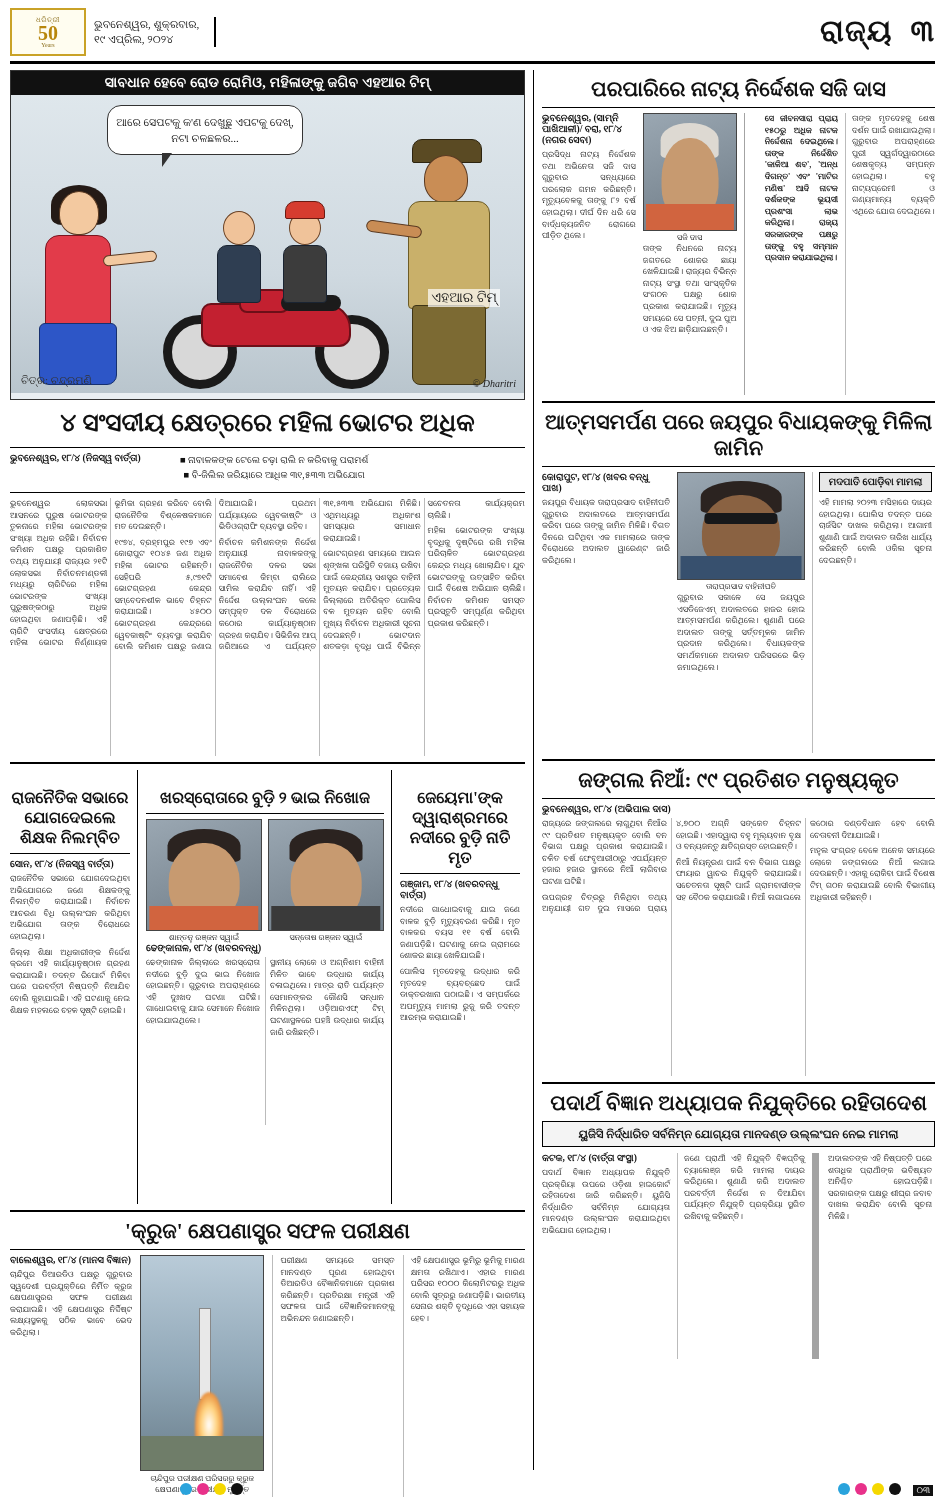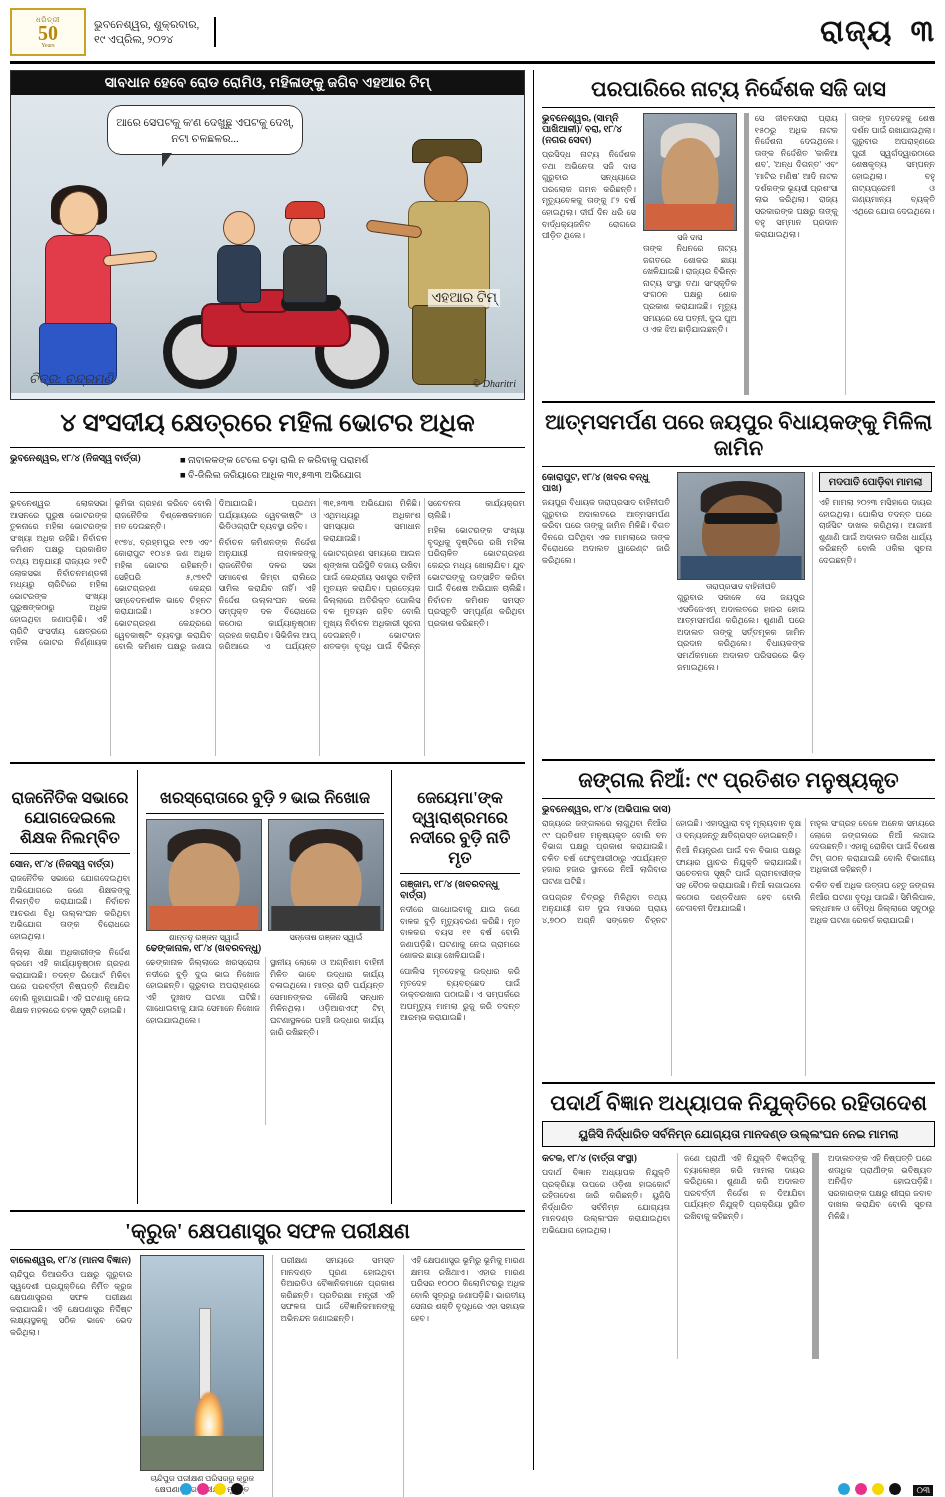--- a/index.html
+++ b/index.html
@@ -98,35 +98,35 @@
   .r2-body { background:#3c3c3c;}
   .fig-cop { right: 6px; bottom: 4px; width: 130px; height: 252px; }
   .c-head { position:absolute; left: 36px; top: 18px; width: 44px; height: 48px; background:#c98d55; border:1.5px solid #5a3a22; border-radius: 50% 50% 45% 45%;}
   .c-cap { position:absolute; left: 24px; top: 2px; width: 70px; height: 24px; background:#5a4a23; border:1.5px solid #2d2410; border-radius: 10px 10px 2px 2px;}
   .c-body { position:absolute; left: 20px; top: 64px; width: 82px; height: 108px; background:#c9b06a; border:1.5px solid #6d5c27; border-radius: 12px 12px 4px 4px;}
   .c-legs { position:absolute; left: 24px; top: 168px; width: 74px; height: 80px; background:#7c6a33; border:1.5px solid #3f3516; border-radius: 4px 4px 8px 8px;}
   .c-arm  { position:absolute; left: -22px; top: 86px; width: 56px; height: 12px; background:#c98d55; border:1.5px solid #5a3a22; border-radius: 6px; transform: rotate(8deg);}
   .cart-label {
     position:absolute; right: 24px; bottom: 86px; font-size: 14px; background:rgba(255,255,255,.7); padding:1px 3px;
   }
-  .cart-sign { position:absolute; left: 18px; bottom: 6px; font-size: 13px; font-style: italic; color:#333;}
+  .cart-sign { position:absolute; left: 10px; bottom: 6px; font-size: 11px; color:#333;}
   .cart-credit { position:absolute; right: 8px; bottom: 4px; font-size: 10px; font-style: italic; color:#222;}
 
   
   h1.hl {
     font-size: 25px; font-weight: bold; text-align:center; margin: 8px 0 9px 0; line-height: 30px;
   }
   h2.hl2 { font-size: 21px; font-weight: bold; text-align:center; margin: 6px 0 5px 0; line-height: 26px; }
   h3.hl3 { font-size: 16px; font-weight: bold; text-align:center; margin: 18px 0 4px 0; line-height: 20px;}
   .rule-thin { border-top: 1px solid #000; margin: 5px 0; }
   .rule-thick { border-top: 2px solid #000; margin: 6px 0; }
 
   .dateline { font-size: 9.5px; font-weight: bold; margin-bottom: 3px; }
   .bullets { font-size: 9.5px; line-height: 14px; margin-bottom: 4px; }
-  .bullets div { margin-bottom: 1px; }
+  .bullets div { margin-bottom: 1px; text-align: center; }
 
   .cols2 { column-count: 2; column-gap: 10px; column-rule: 1px solid #bbb; }
   .cols3 { column-count: 3; column-gap: 9px; column-rule: 1px solid #bbb; }
   .cols5 { column-count: 5; column-gap: 7px; column-rule: 1px solid #bbb; }
   .body-text {
     font-size: 8.2px; line-height: 11.6px; text-align: justify; color:#1a1a1a;
     word-break: break-word; hyphens:auto;
   }
   .body-text p { margin: 0 0 4px 0; }
 
@@ -353,21 +353,21 @@
           <div class="photo" style="height:118px;">
             <div class="hair white"></div>
             <div class="face"></div>
             <div class="shirt"></div>
           </div>
           <div class="caption-line">ସଜି ଦାସ</div>
           <div class="body-text" style="height:124px;">
             <p>ତାଙ୍କ ନିଧନରେ ନାଟ୍ୟ ଜଗତରେ ଶୋକର ଛାୟା ଖେଳିଯାଇଛି। ରାଜ୍ୟର ବିଭିନ୍ନ ନାଟ୍ୟ ସଂସ୍ଥା ତଥା ସାଂସ୍କୃତିକ ସଂଗଠନ ପକ୍ଷରୁ ଶୋକ ପ୍ରକାଶ କରାଯାଇଛି। ମୃତ୍ୟୁ ସମୟରେ ସେ ପତ୍ନୀ, ଦୁଇ ପୁଅ ଓ ଏକ ଝିଅ ଛାଡ଼ିଯାଇଛନ୍ତି।</p>
           </div>
         </div>
-        <div style="width:96px; border-left:5px solid #a3a3a3; padding-left:6px;">
+        <div style="width:96px; border-left:1px solid #a3a3a3; padding-left:20px;font-weight:bold;">
           <div class="body-text" style="height:266px;">
             <p>ସେ ଜୀବନସାରା ପ୍ରାୟ ୧୫୦ରୁ ଅଧିକ ନାଟକ ନିର୍ଦ୍ଦେଶନା ଦେଇଥିଲେ। ତାଙ୍କ ନିର୍ଦ୍ଦେଶିତ 'କାଳିଆ ଶବ', 'ଅନ୍ଧ ଦିଗନ୍ତ' ଏବଂ 'ମାଟିର ମଣିଷ' ଆଦି ନାଟକ ଦର୍ଶକଙ୍କ ଭୂୟସୀ ପ୍ରଶଂସା ଲାଭ କରିଥିଲା। ରାଜ୍ୟ ସରକାରଙ୍କ ପକ୍ଷରୁ ତାଙ୍କୁ ବହୁ ସମ୍ମାନ ପ୍ରଦାନ କରାଯାଇଥିଲା।</p>
           </div>
         </div>
         <div style="width:92px; border-left:1px solid #bbb; padding-left:6px;">
           <div class="body-text" style="height:266px;">
             <p>ତାଙ୍କ ମୃତଦେହକୁ ଶେଷ ଦର୍ଶନ ପାଇଁ ରଖାଯାଇଥିଲା। ଗୁରୁବାର ଅପରାହ୍ଣରେ ପୁରୀ ସ୍ୱର୍ଗଦ୍ୱାରଠାରେ ଶେଷକୃତ୍ୟ ସମ୍ପନ୍ନ ହୋଇଥିଲା। ବହୁ ନାଟ୍ୟପ୍ରେମୀ ଓ ଗଣ୍ୟମାନ୍ୟ ବ୍ୟକ୍ତି ଏଥିରେ ଯୋଗ ଦେଇଥିଲେ।</p>
           </div>
         </div>
       </div>
@@ -406,21 +406,20 @@
       <div class="rule-thick"></div>
 
       <h2 class="hl2">ଜଙ୍ଗଲ ନିଆଁ: ୯୯ ପ୍ରତିଶତ ମନୁଷ୍ୟକୃତ</h2>
       <div class="rule-thin"></div>
       <div class="dateline">ଭୁବନେଶ୍ୱର, ୧୮/୪ (ଅଭିପାଲ ଦାସ)</div>
       <div class="body-text cols3" style="height:258px;">
         <p>ରାଜ୍ୟରେ ଜଙ୍ଗଲରେ ଲାଗୁଥିବା ନିଆଁର ୯୯ ପ୍ରତିଶତ ମନୁଷ୍ୟକୃତ ବୋଲି ବନ ବିଭାଗ ପକ୍ଷରୁ ପ୍ରକାଶ କରାଯାଇଛି। ଚଳିତ ବର୍ଷ ଫେବୃଆରୀଠାରୁ ଏପର୍ଯ୍ୟନ୍ତ ହଜାର ହଜାର ସ୍ଥାନରେ ନିଆଁ ଲାଗିବାର ଘଟଣା ଘଟିଛି।</p>
         <p>ଉପଗ୍ରହ ଚିତ୍ରରୁ ମିଳିଥିବା ତଥ୍ୟ ଅନୁଯାୟୀ ଗତ ଦୁଇ ମାସରେ ପ୍ରାୟ ୪,୭୦୦ ଅଗ୍ନି ସଙ୍କେତ ଚିହ୍ନଟ ହୋଇଛି। ଏହାଦ୍ୱାରା ବହୁ ମୂଲ୍ୟବାନ ବୃକ୍ଷ ଓ ବନ୍ୟଜନ୍ତୁ କ୍ଷତିଗ୍ରସ୍ତ ହୋଇଛନ୍ତି।</p>
         <p>ନିଆଁ ନିୟନ୍ତ୍ରଣ ପାଇଁ ବନ ବିଭାଗ ପକ୍ଷରୁ ଫାୟାର ୱାଚର ନିଯୁକ୍ତି କରାଯାଇଛି। ସଚେତନତା ସୃଷ୍ଟି ପାଇଁ ଗ୍ରାମବାସୀଙ୍କ ସହ ବୈଠକ କରାଯାଉଛି। ନିଆଁ ଲଗାଇଲେ କଠୋର ଦଣ୍ଡବିଧାନ ହେବ ବୋଲି ଚେତାବନୀ ଦିଆଯାଇଛି।</p>
         <p>ମହୁଲ ସଂଗ୍ରହ ବେଳେ ଅନେକ ସମୟରେ ଲୋକେ ଜଙ୍ଗଲରେ ନିଆଁ ଲଗାଇ ଦେଉଛନ୍ତି। ଏହାକୁ ରୋକିବା ପାଇଁ ବିଶେଷ ଟିମ୍ ଗଠନ କରାଯାଇଛି ବୋଲି ବିଭାଗୀୟ ଅଧିକାରୀ କହିଛନ୍ତି।</p>
-        <p>ଚଳିତ ବର୍ଷ ଅଧିକ ଉତ୍ତାପ ହେତୁ ଜଙ୍ଗଲ ନିଆଁର ଘଟଣା ବୃଦ୍ଧି ପାଇଛି। ସିମିଲିପାଳ, କନ୍ଧମାଳ ଓ ବୌଦ୍ଧ ଜିଲ୍ଲାରେ ସବୁଠାରୁ ଅଧିକ ଘଟଣା ରେକର୍ଡ କରାଯାଇଛି।</p>
       </div>
 
       <div class="rule-thick"></div>
 
       <h2 class="hl2">ପଦାର୍ଥ ବିଜ୍ଞାନ ଅଧ୍ୟାପକ ନିଯୁକ୍ତିରେ ରହିତାଦେଶ</h2>
       <div class="subhead-box">ୟୁଜିସି ନିର୍ଦ୍ଧାରିତ ସର୍ବନିମ୍ନ ଯୋଗ୍ୟତା ମାନଦଣ୍ଡ ଉଲ୍ଲଂଘନ ନେଇ ମାମଲା</div>
       <div style="display:flex; gap:7px;">
         <div style="width:128px;">
           <div class="dateline">କଟକ, ୧୮/୪ (ବାର୍ତ୍ତା ସଂସ୍ଥା)</div>
           <div class="body-text" style="height:190px;">

